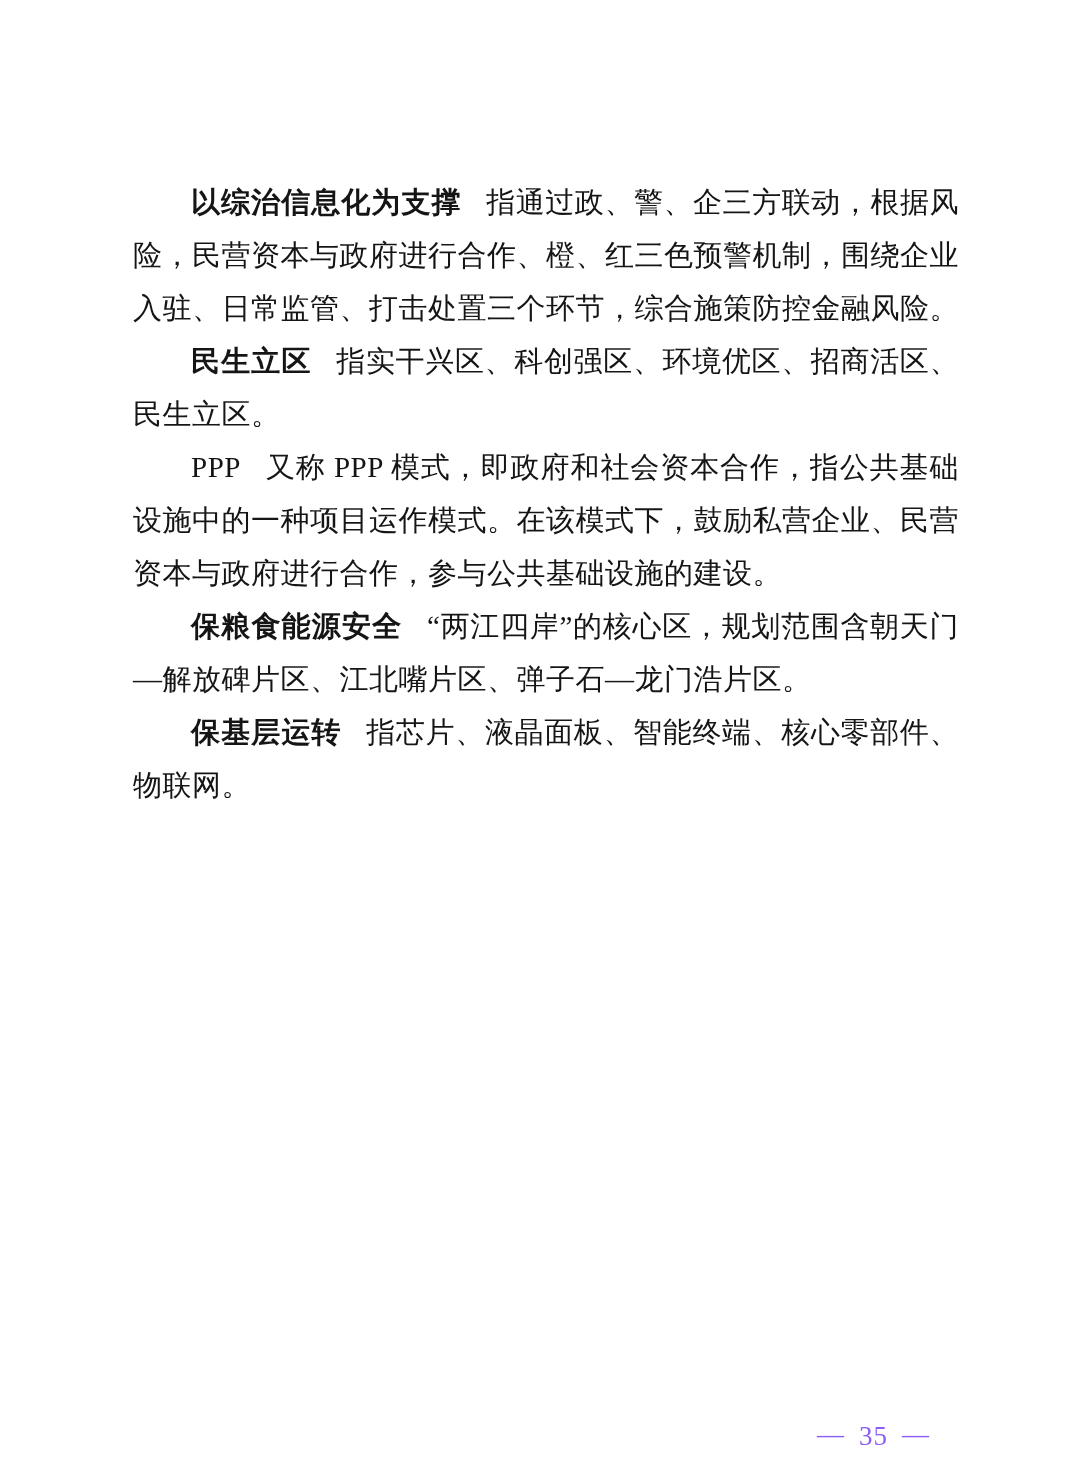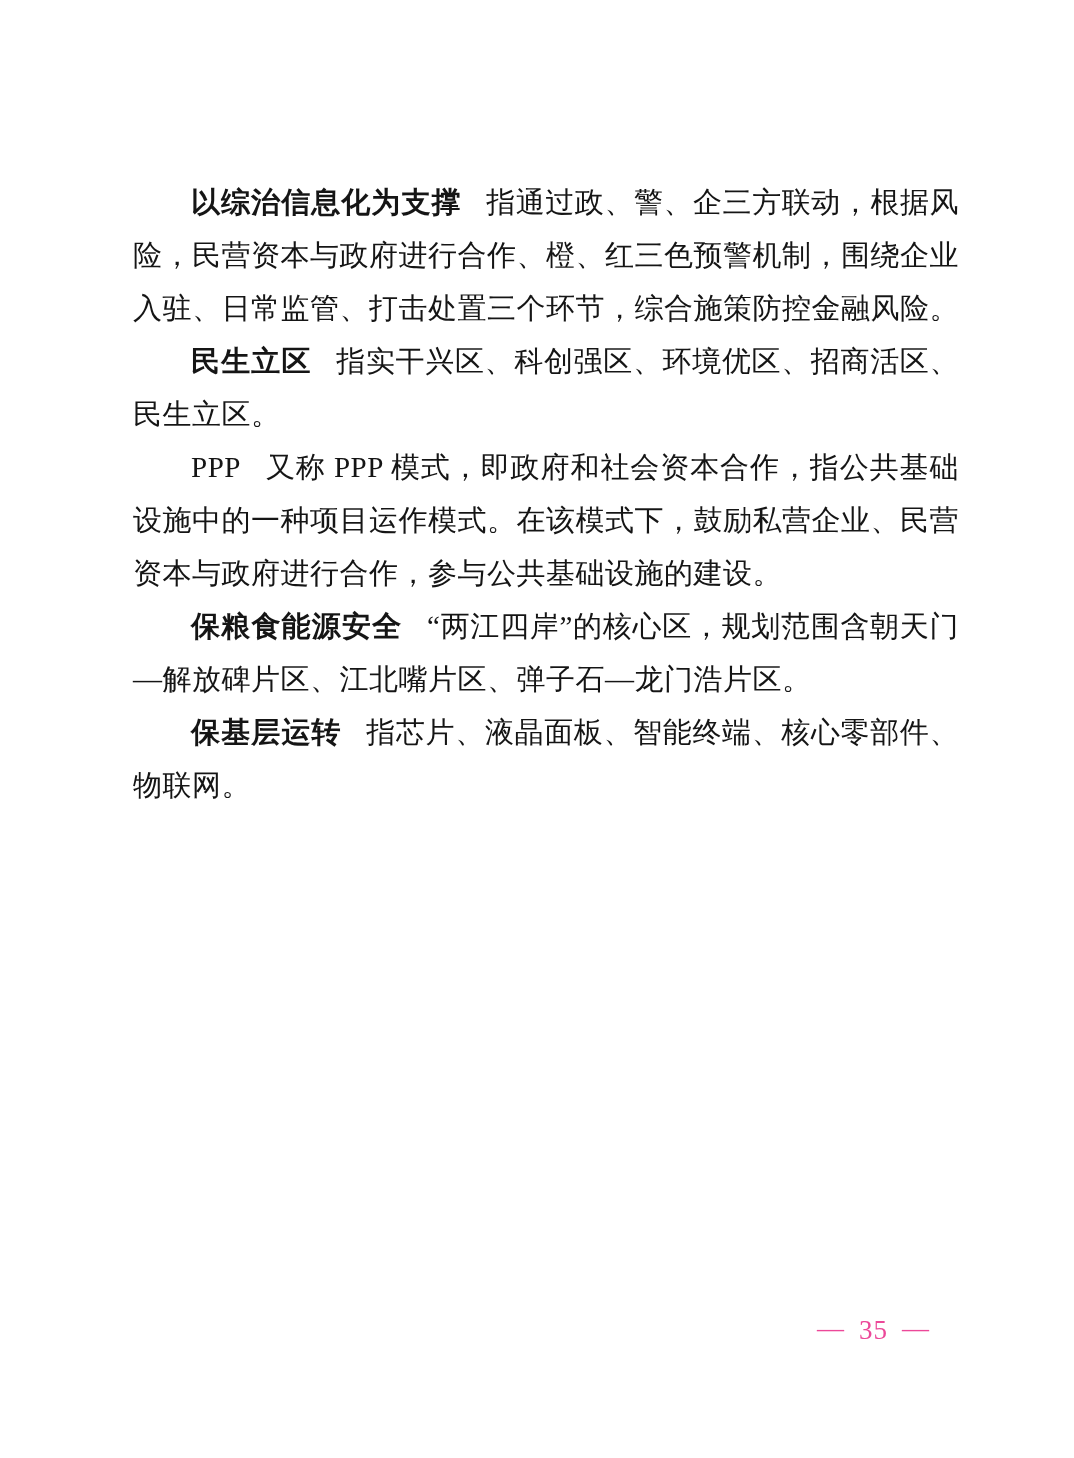--- a/index.html
+++ b/index.html
@@ -39,25 +39,25 @@
   }
   .para.latin-term .term {
     font-weight: normal;
     font-family: Liberation Serif, serif;
     letter-spacing: 0.5px;
     margin-top: 44px;
   }
   .def { }
   .footer {
     position: absolute;
-    top: 1310px;
+    top: 1416px;
     right: 130px;
     font-size: 27px;
     line-height: 40px;
-    color: #ec4899;
+    color: #8b5cf6;
     letter-spacing: 1px;
   }
   .footer .dash {
     display: inline-block;
     margin: 0 14px;
     transform: translateY(-2px);
   }
 </style>
 </head>
 <body>

